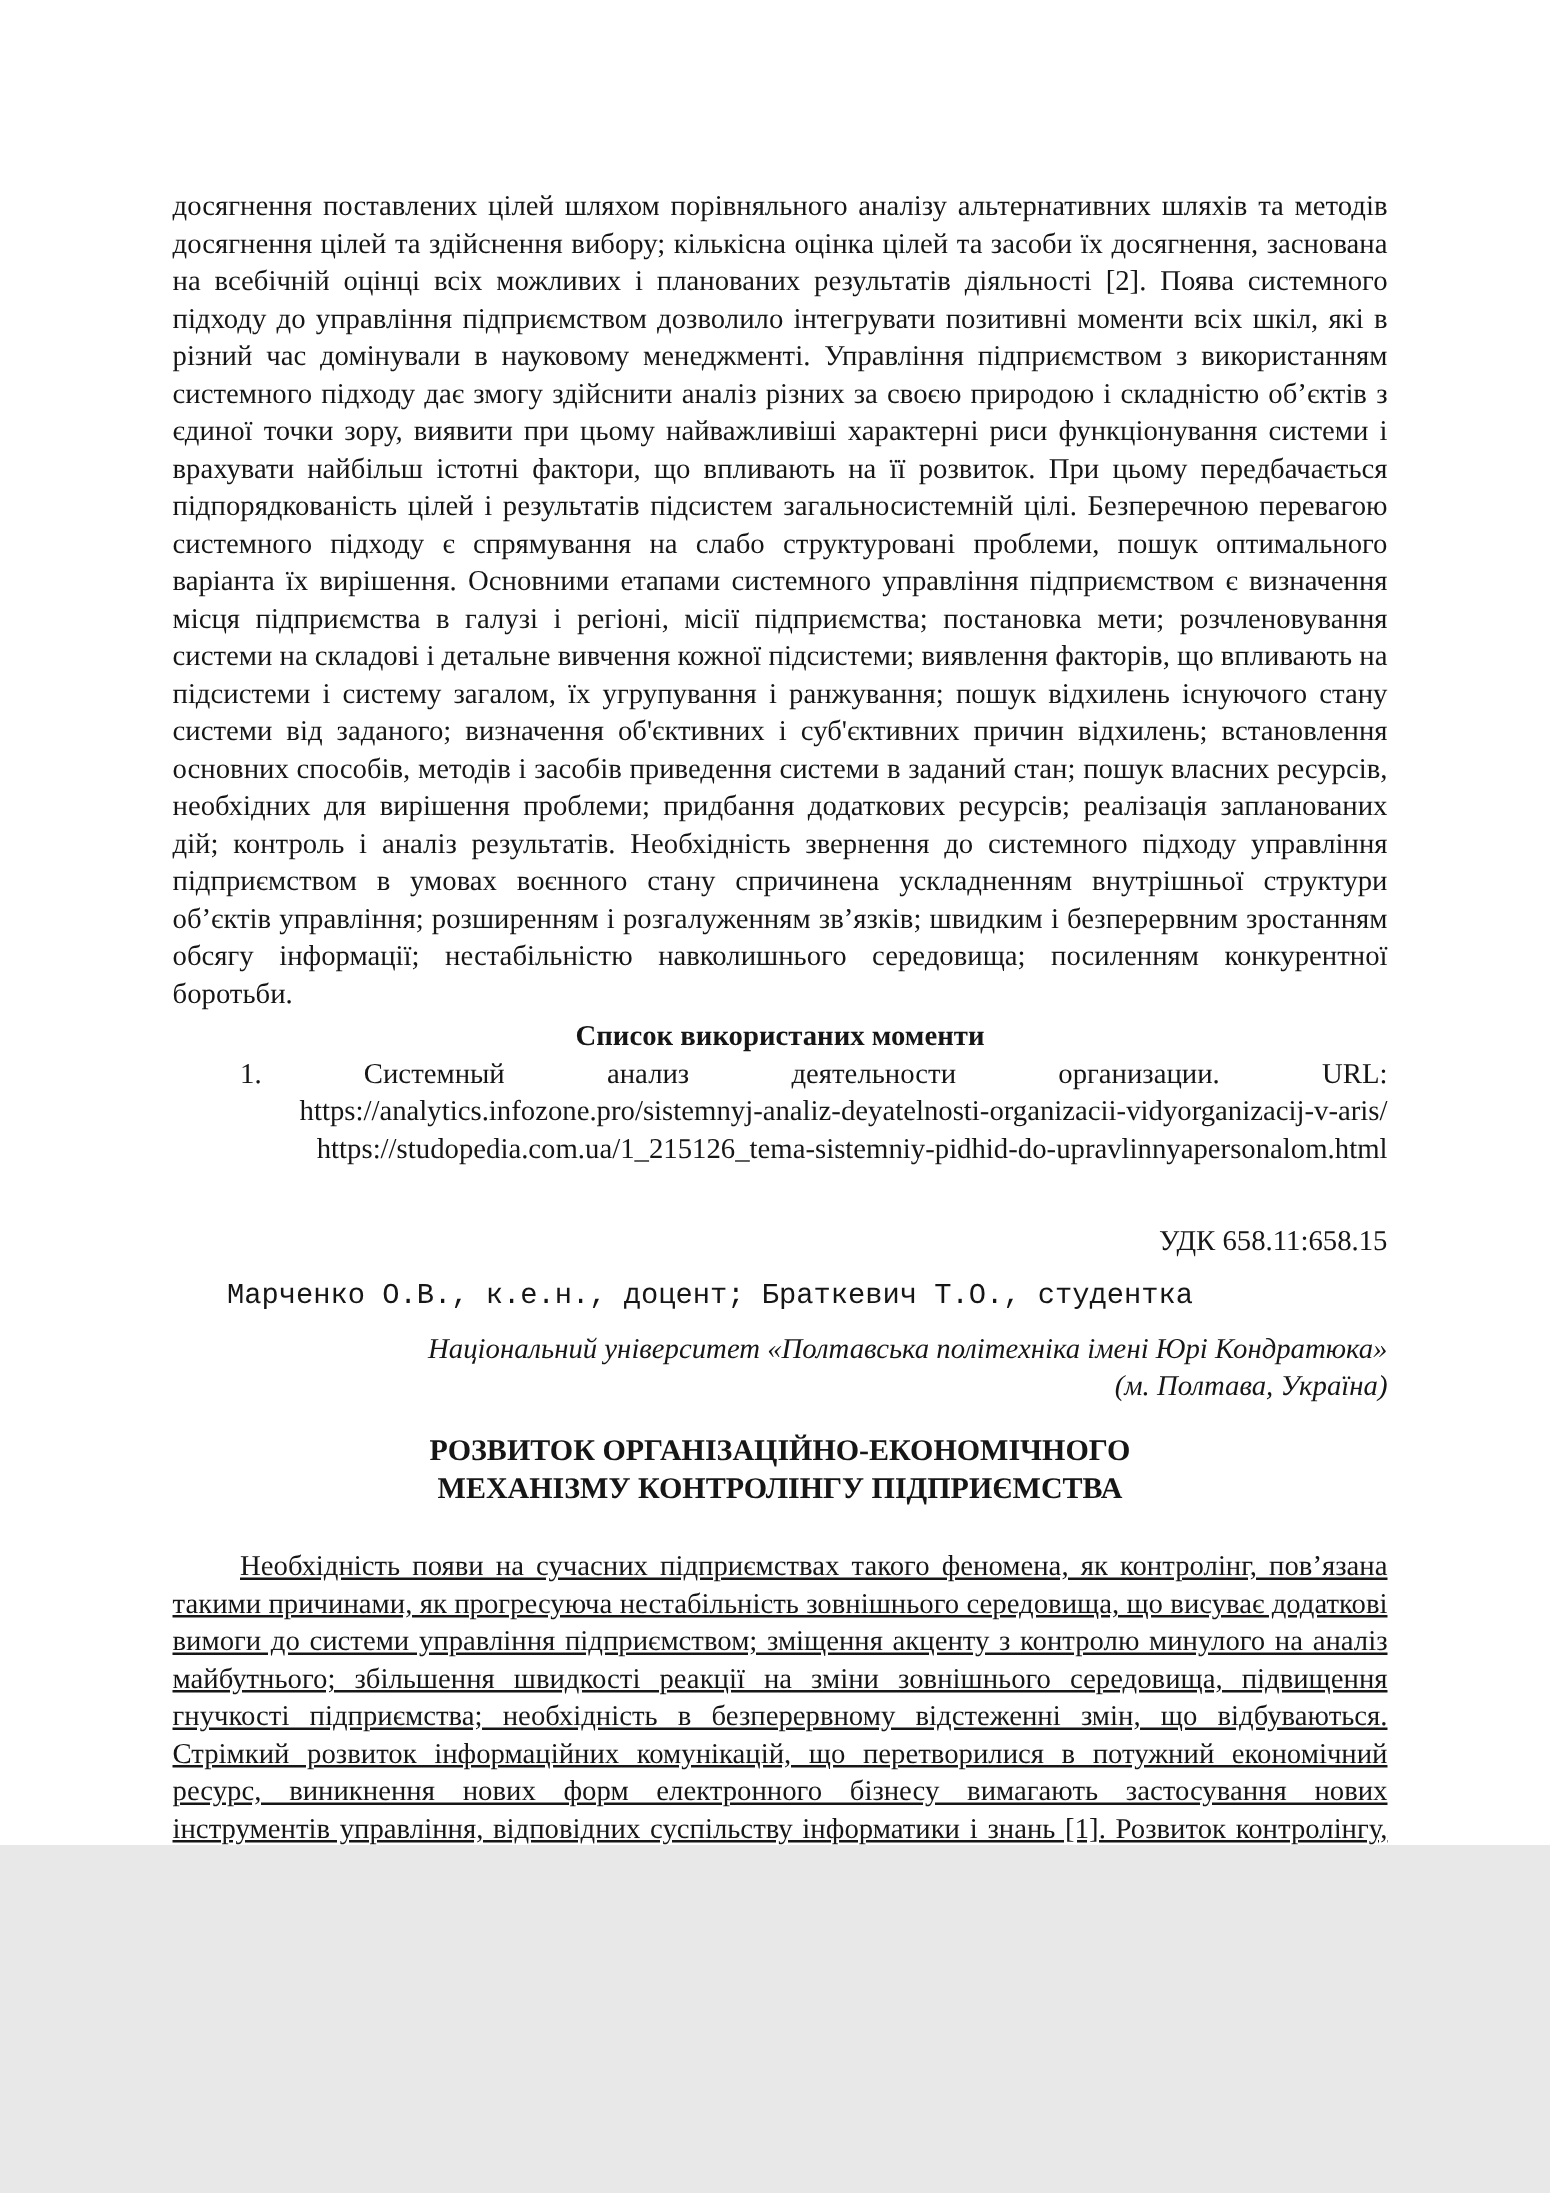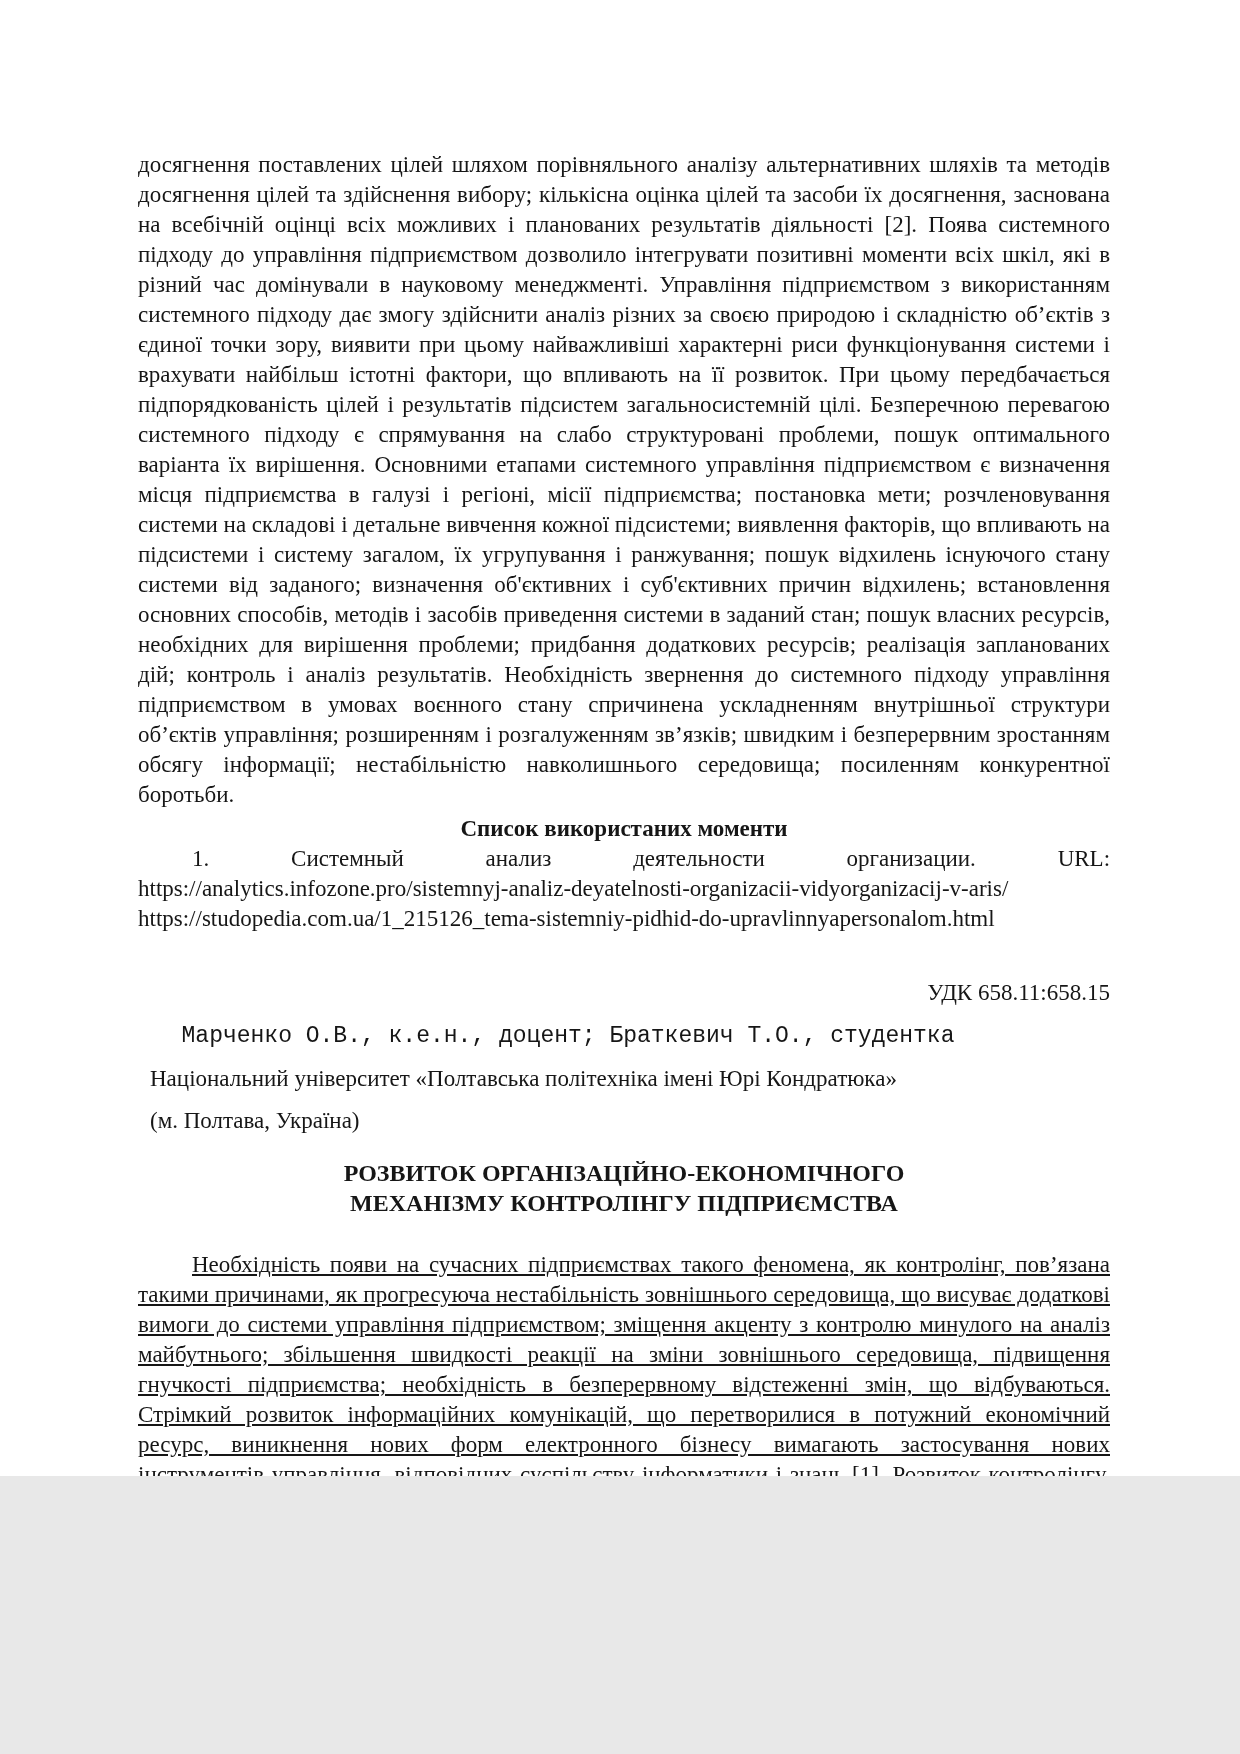--- a/index.html
+++ b/index.html
@@ -34,41 +34,42 @@
     font-weight: bold;
     text-align: center;
     margin: 4px 0 0 0;
   }
   .ref-head {
     text-align: justify;
     text-align-last: justify;
     text-indent: 54px;
   }
   .ref-url {
-    text-align: left;
+    text-align: right;
   }
   .udc {
     font-size: 23px;
     line-height: 30px;
     text-align: right;
     margin: 44px 0 0 0;
   }
   .authors {
     font-size: 23px;
     line-height: 30px;
     text-align: center;
     margin: 13px;
     padding-right: 112px;
     font-family: Liberation Mono, monospace;
   }
   .affiliation, .location {
     font-size: 23px;
     line-height: 30px;
-    text-align: left;
-    margin: 12px;
+    font-style: italic;
+    text-align: right;
+    margin: 0;
   }
   .article-title {
     font-size: 24px;
     line-height: 30px;
     font-weight: bold;
     text-align: center;
     max-width: 700px;
     margin: 22px auto 0 auto;
   }
   .body-para { margin-top: 32px; text-decoration: underline; }

